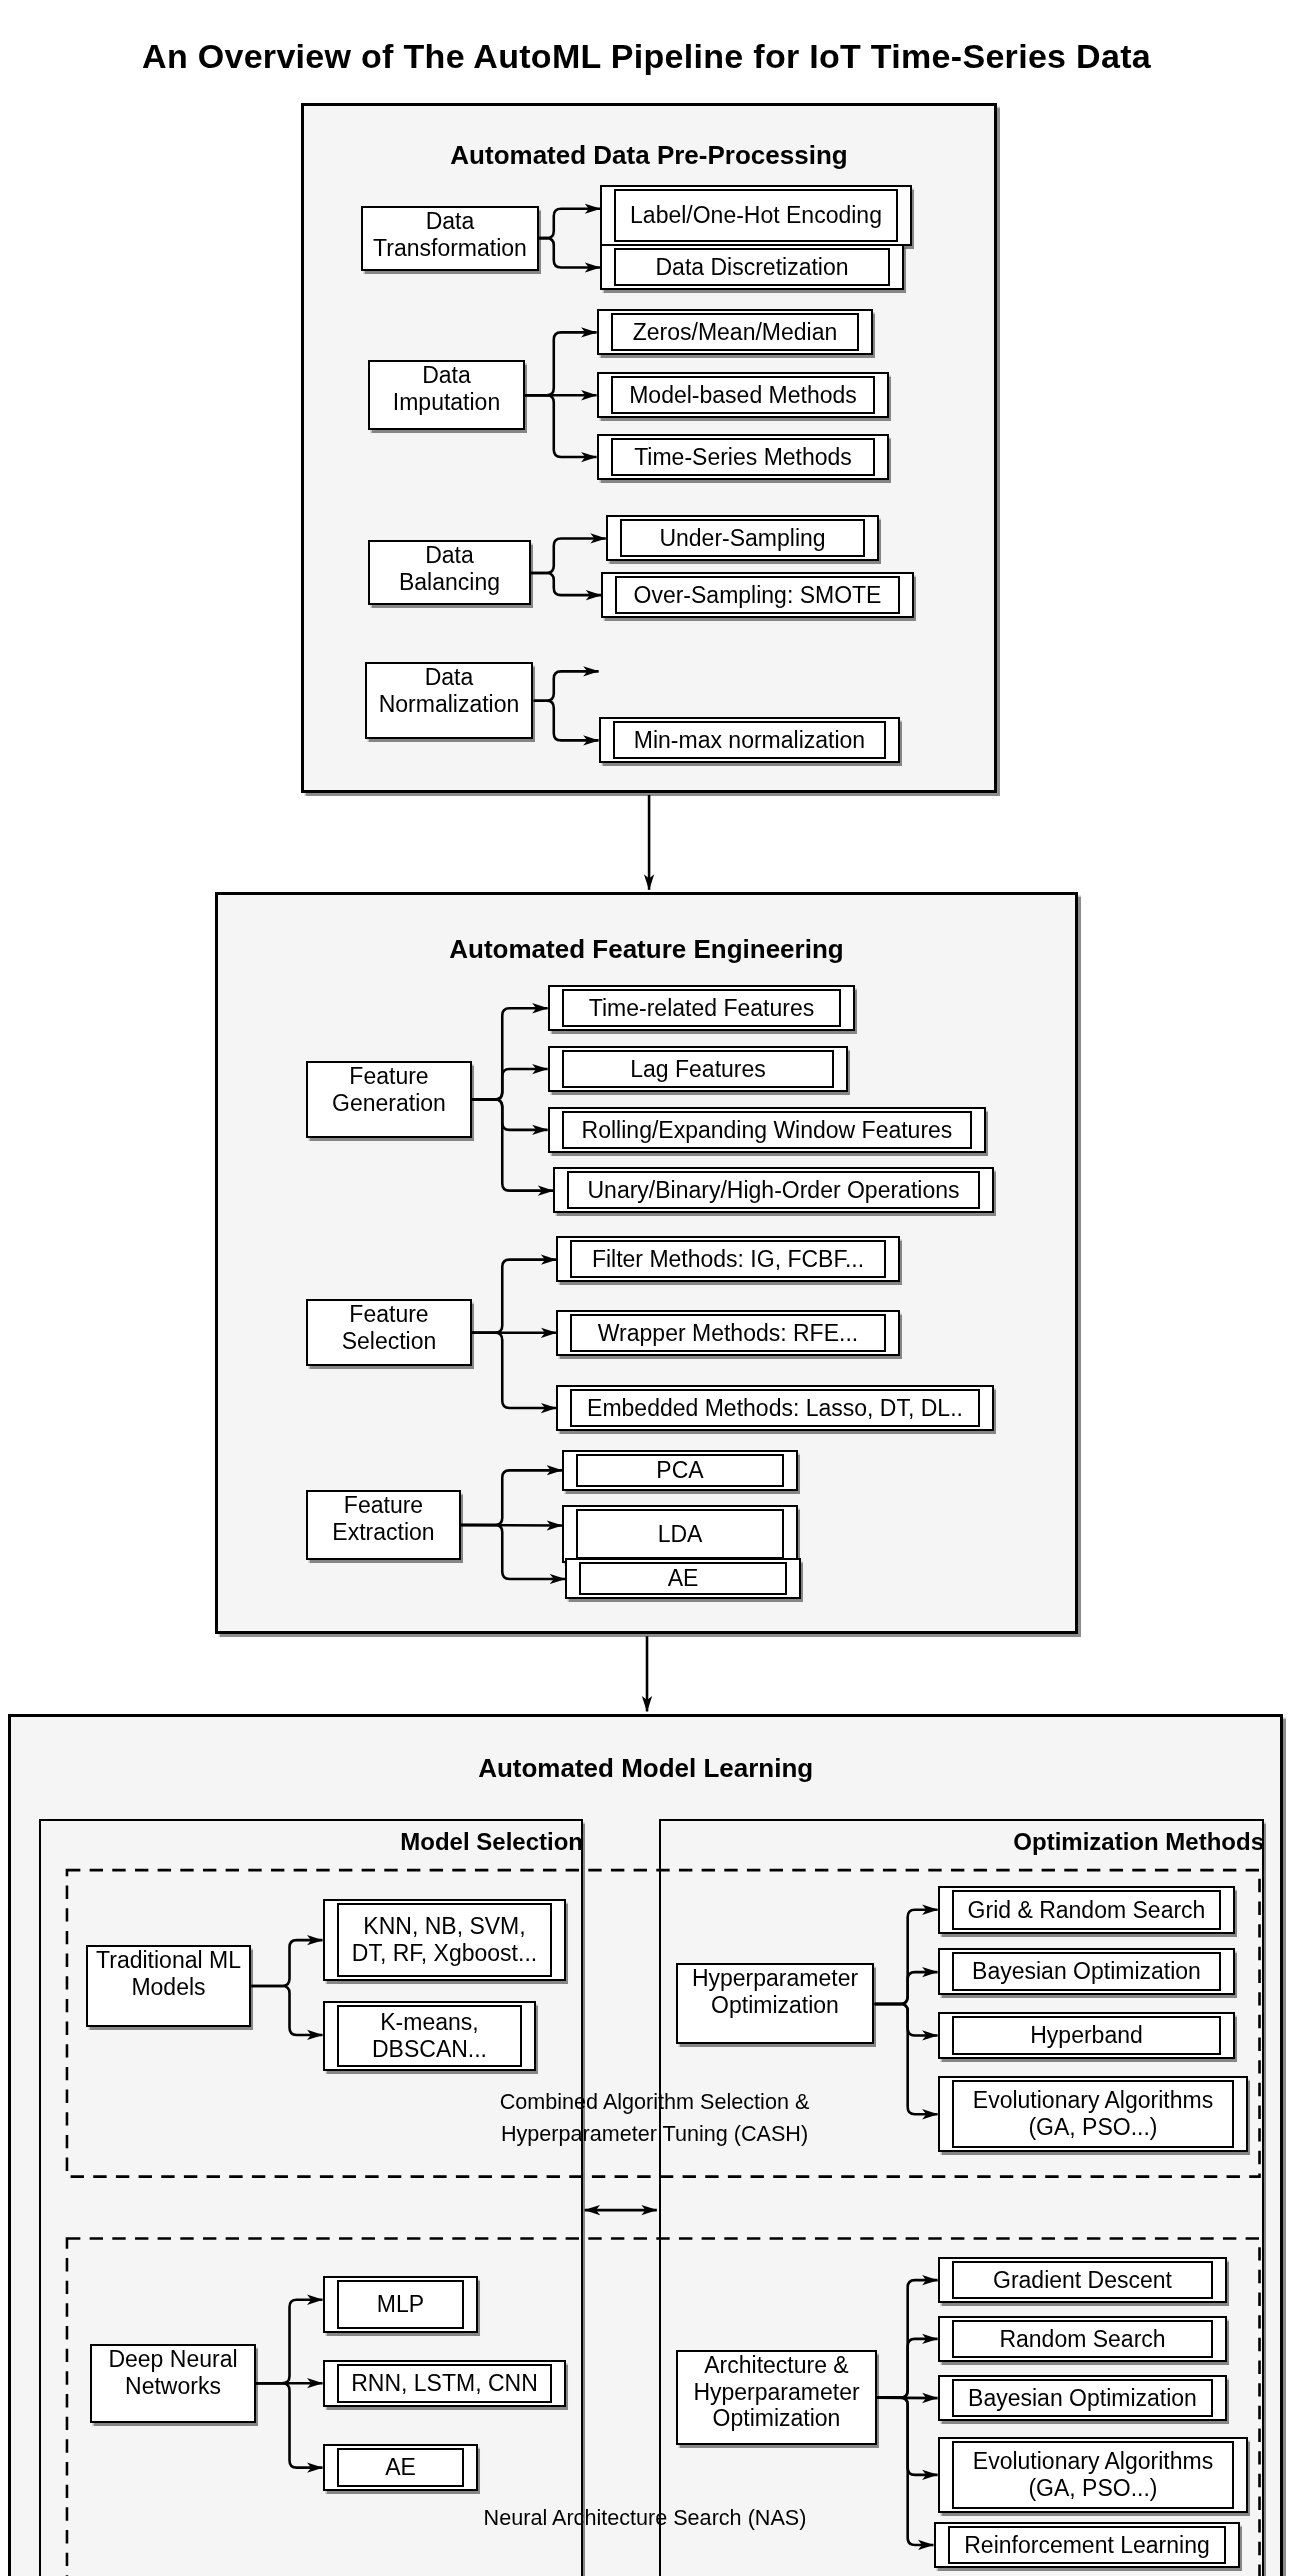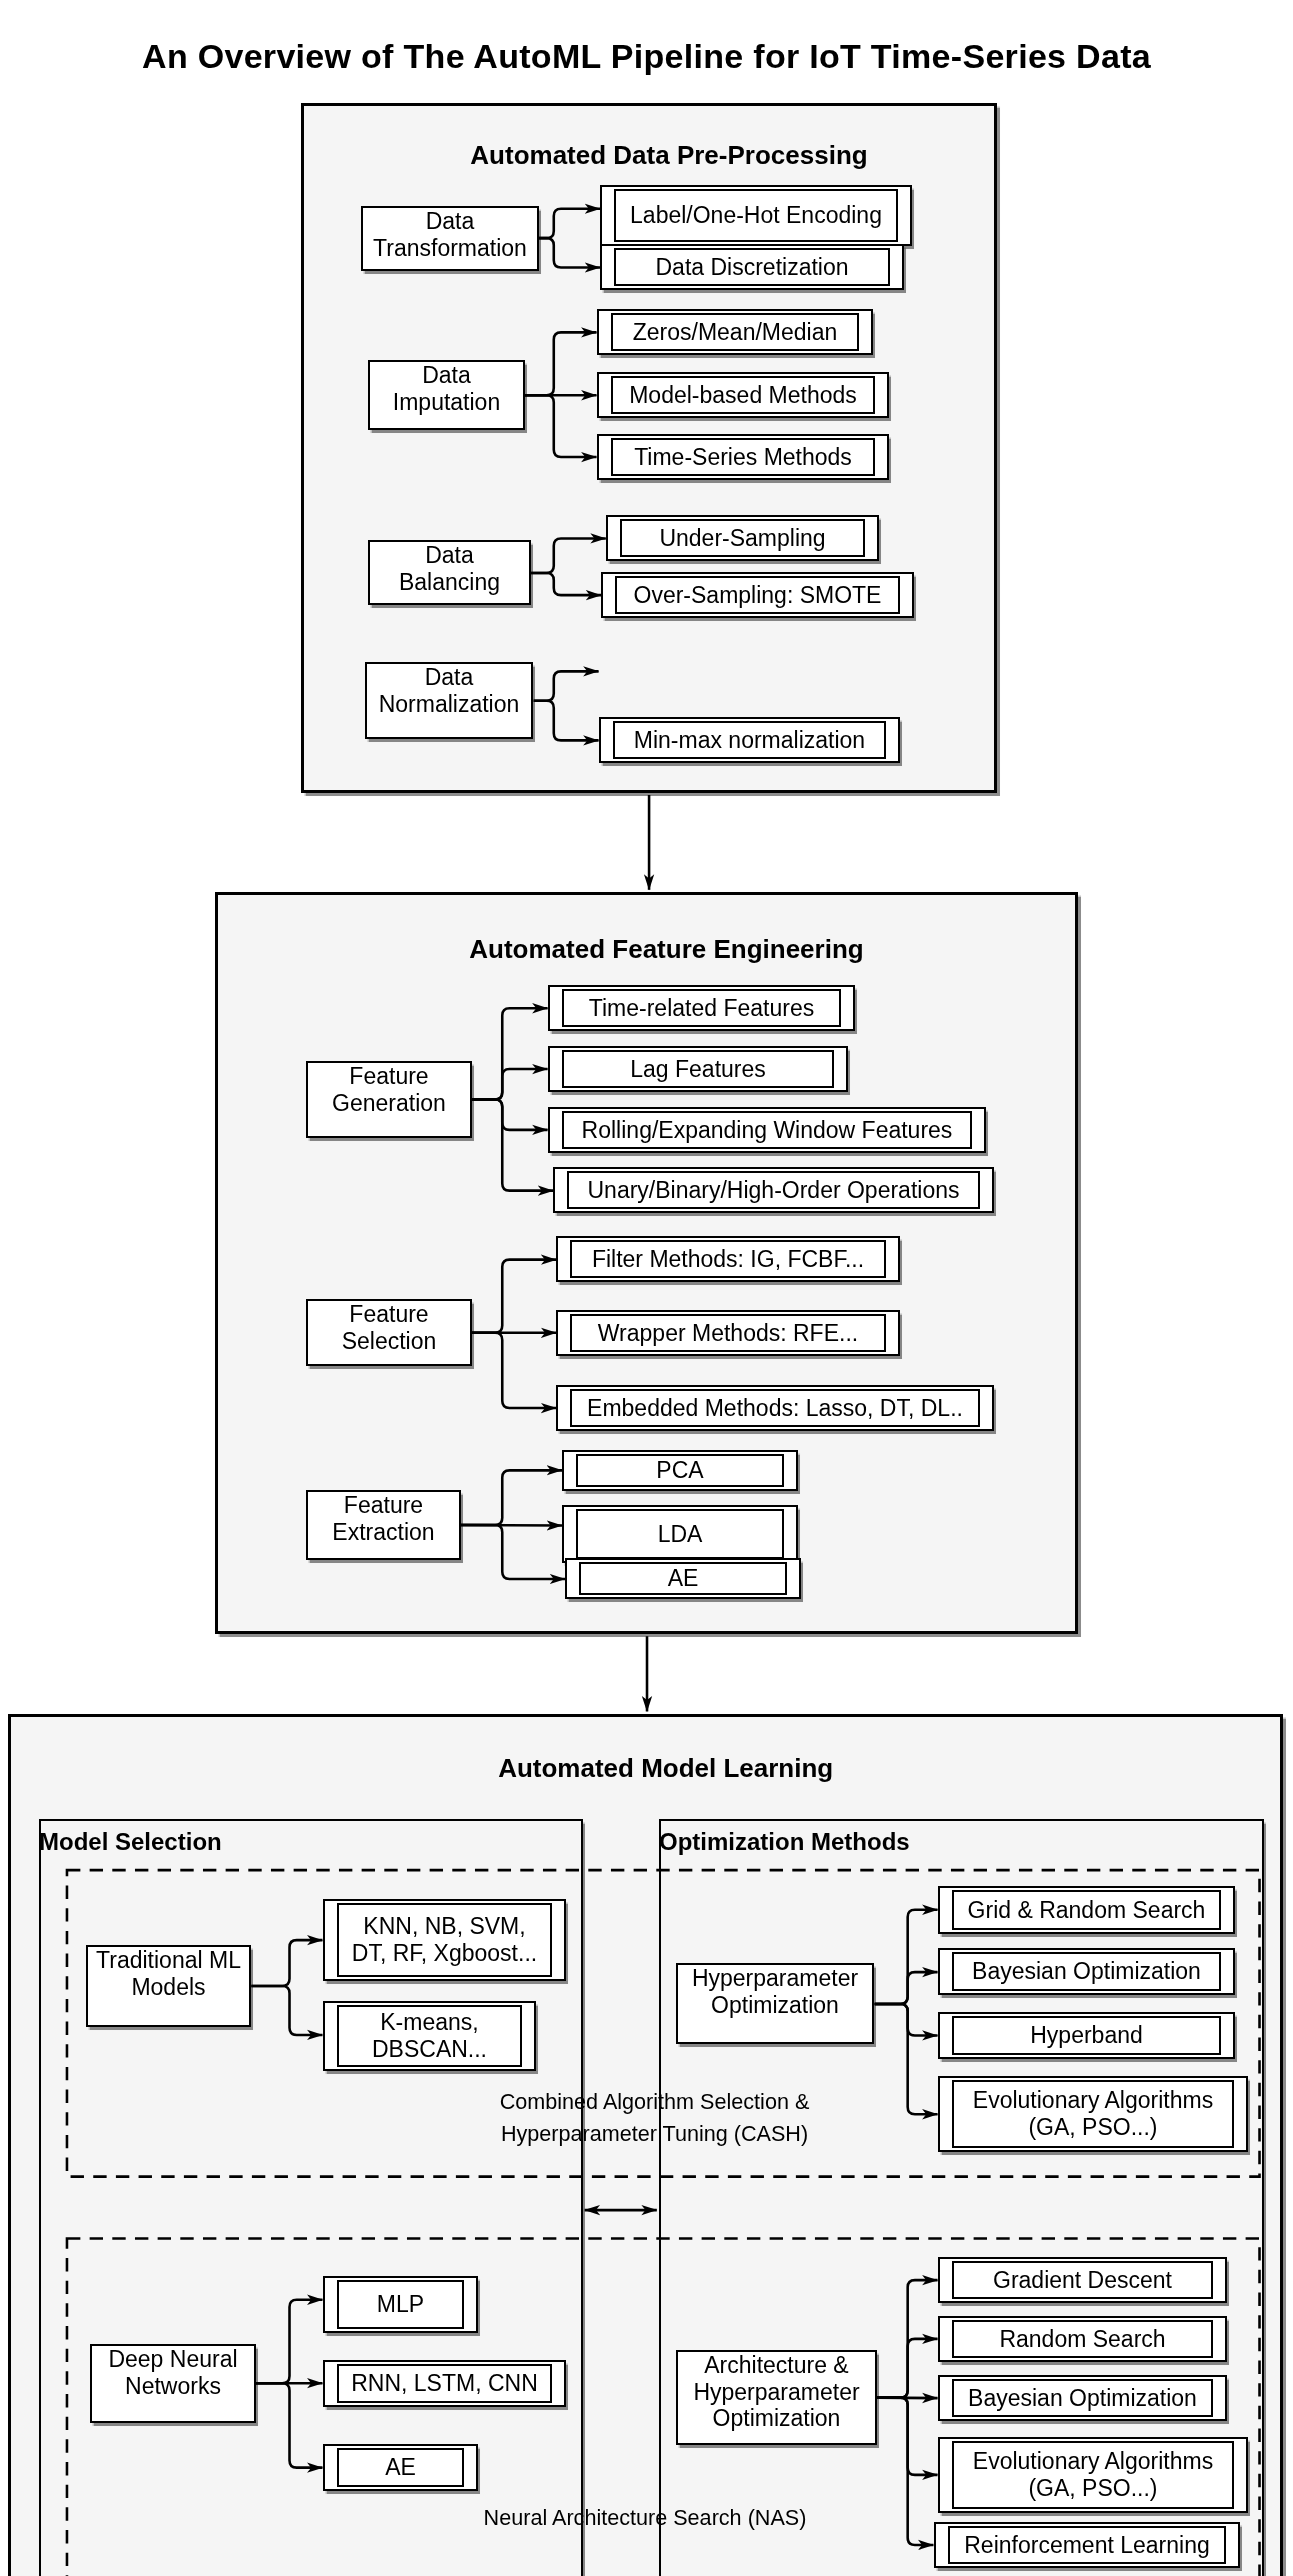--- a/index.html
+++ b/index.html
@@ -13,24 +13,24 @@
   }
   .sec{
     position:absolute;background:#f5f5f5;border:3.1px solid #000;
     box-sizing:border-box;box-shadow:2.6px 3.1px 1px rgba(0,0,0,0.45);z-index:1;
   }
   .subsec{
     position:absolute;background:#f5f5f5;border:2.6px solid #000;
     box-sizing:border-box;box-shadow:2.1px 2.6px 1px rgba(0,0,0,0.45);z-index:1;
   }
   .sec-title{
-    position:absolute;text-align:center;font-size:26px;font-weight:bold;z-index:3;padding-left:20px;
+    position:absolute;text-align:center;font-size:26px;font-weight:bold;z-index:3;
   }
   .sub-title{
-    position:absolute;text-align:left;font-size:24px;font-weight:bold;z-index:3;
+    position:absolute;text-align:right;font-size:24px;font-weight:bold;z-index:3;
   }
   .rnode{
     position:absolute;background:#fff;border:2.6px solid #000;box-sizing:border-box;
     display:flex;align-items:flex-start;justify-content:center;text-align:center;
     font-size:23px;line-height:1.16;z-index:2;
     box-shadow:2.1px 2.6px 1px rgba(0,0,0,0.45);padding:0 3.1px;
   }
   .pnode{
     position:absolute;background:#fff;border:2.1px solid #000;box-sizing:border-box;
     z-index:2;box-shadow:2.1px 2.6px 1px rgba(0,0,0,0.45);

